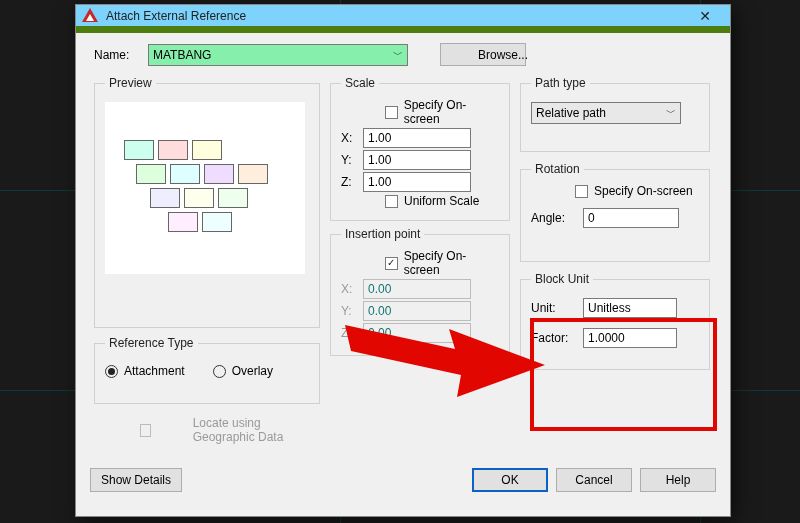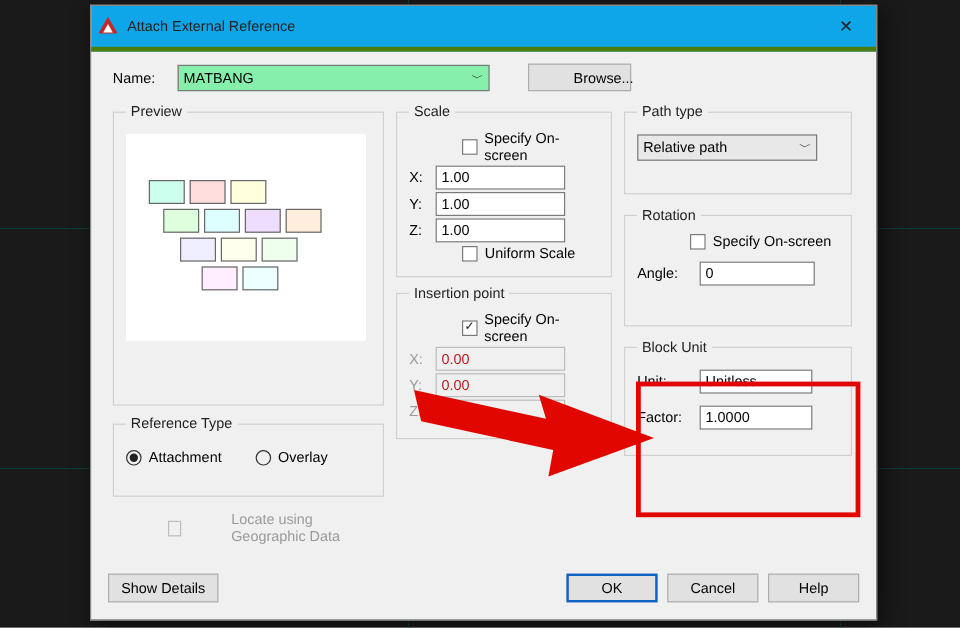--- a/index.html
+++ b/index.html
@@ -23,25 +23,25 @@
   }
   .dialog {
     position: absolute;
     left: 75px; top: 4px;
     width: 656px; height: 513px;
     background: #f0f0f0;
     border: 1px solid #888;
     box-shadow: 4px 4px 18px rgba(0,0,0,.6);
   }
   .titlebar {
-    height: 38px;
-    background: #0ea5e9;
+    height: 28px;
+    background: #7dd3fc;
     display: flex; align-items: center;
     padding: 0 8px 0 6px;
-    border-bottom: 4px solid #4d7c0f;
+    border-bottom: 7px solid #4d7c0f;
   }
   .app-logo {
     width: 16px; height: 16px; position: relative; margin-right: 8px;
   }
   .app-logo .a-shape {
     position:absolute; left:0; top:0;
     border-left: 8px solid transparent;
     border-right: 8px solid transparent;
     border-bottom: 14px solid #c62828;
   }
@@ -112,21 +112,21 @@
   .checkbox.disabled { color:#9a9a9a; }
   .checkbox.disabled .box{ border-color:#bcbcbc; background:#f0f0f0; }
 
   .row { display:flex; align-items:center; gap:8px; margin:2px 0; }
   .row label { width:14px; }
   .row.wide label { width:44px; }
   .txt {
     height:20px; border:1px solid #7a7a7a; background:#fff; padding:0 4px; font-size:12px;
     display:flex; align-items:center;
   }
-  .txt.disabled { background:#f0f0f0; color:#b91c1c; border-color:#bcbcbc;}
+  .txt.disabled { background:#f0f0f0; color:#0f766e; border-color:#bcbcbc;}
   .mid-input { width:108px; }
   .angle-input{ width:96px; }
   .unit-input { width:94px; }
 
   .radio-row { display:flex; gap:28px; align-items:center; margin-top:8px;}
   .radio { display:flex; align-items:center; gap:6px; }
   .radio .dot {
     width:13px;height:13px;border:1px solid #333;border-radius:50%;
     display:flex;align-items:center;justify-content:center;
   }

